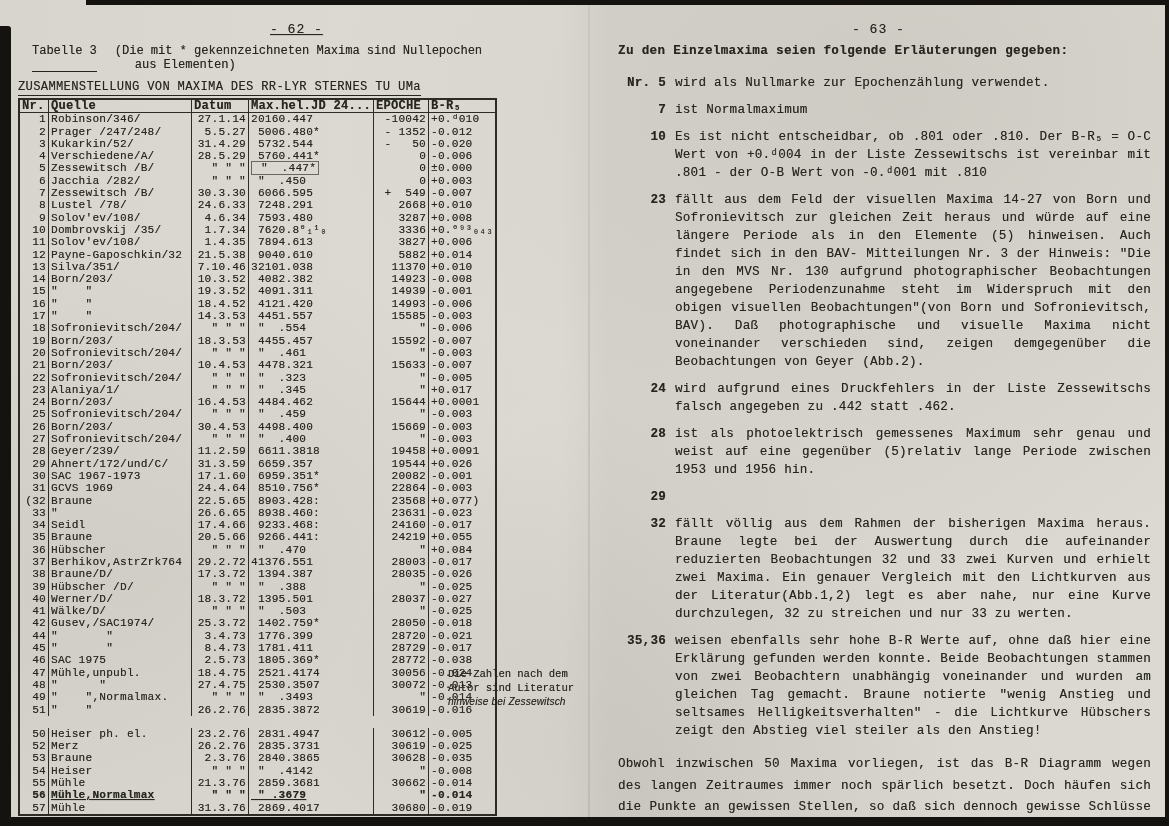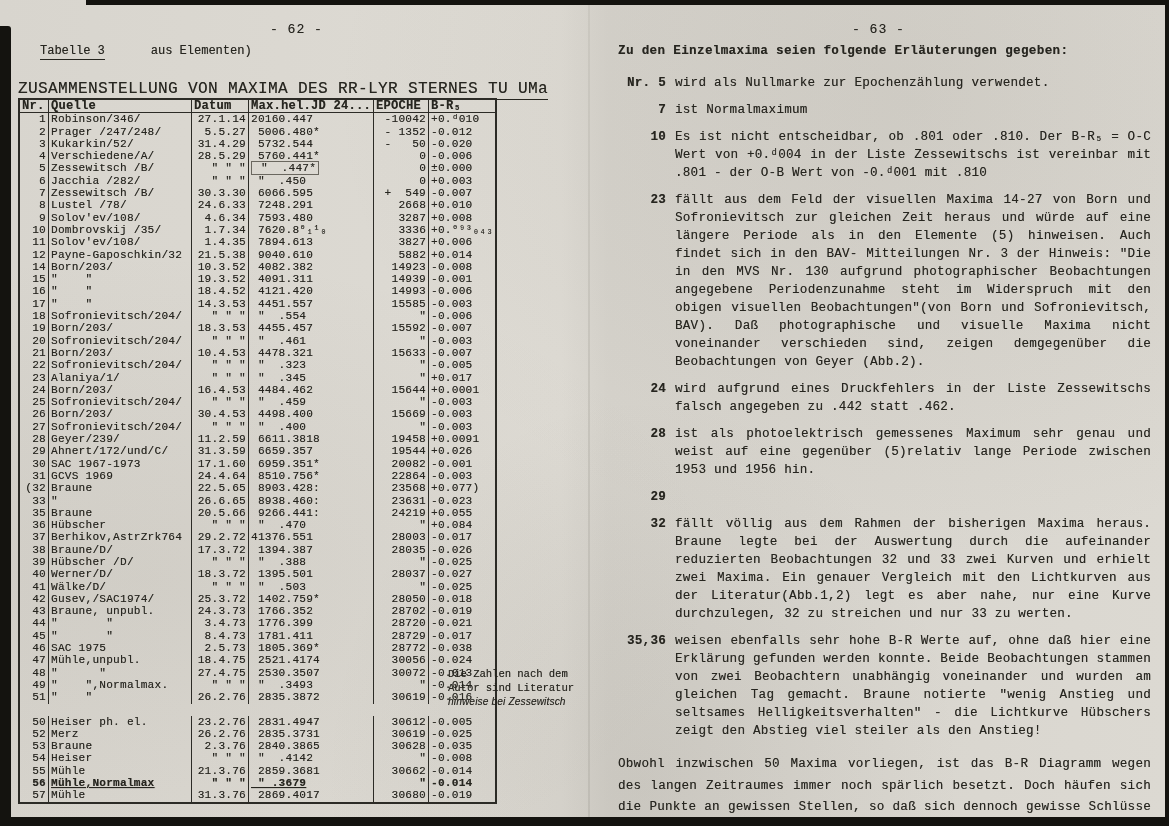--- a/index.html
+++ b/index.html
@@ -18,25 +18,25 @@
   .edge{position:absolute;background:#14130f;}
   .edge-top{left:86px;top:0;right:0;height:5px;}
   .edge-left{left:0;top:26px;bottom:0;width:11px;border-radius:0 3px 3px 0;}
   .edge-bottom{left:0;bottom:0;right:0;height:9px;}
   .edge-right{right:0;top:0;bottom:0;width:4px;}
   .seam{position:absolute;left:588px;top:0;bottom:0;width:2px;background:linear-gradient(#c6c3bb,#b9b6ae);opacity:.7;}
 
   
   .page-left{position:absolute;left:14px;top:0;width:574px;height:826px;}
   .pageno{font-size:13px;letter-spacing:1px;}
-  .pageno-left{position:absolute;left:256px;top:22px;}
-  .caption-row{position:absolute;left:26px;top:44px;display:flex;gap:26px;font-size:12px;line-height:14px;}
+  .pageno-left{position:absolute;left:256px;top:22px;text-decoration:underline;}
+  .caption-row{position:absolute;left:18px;top:44px;display:flex;gap:18px;font-size:12px;line-height:14px;}
   .u{border-bottom:1.5px solid #26251f;padding-bottom:1px;}
   .cap2{display:block;padding-left:20px;}
-  .tab-title{position:absolute;left:4px;top:80px;font-size:16px;letter-spacing:.4px;border-bottom:1.5px solid #26251f;padding-bottom:1px;white-space:nowrap;}
+  .tab-title{position:absolute;left:4px;top:80px;font-size:12px;letter-spacing:.4px;border-bottom:1.5px solid #26251f;padding-bottom:1px;white-space:nowrap;}
   table.maxima{position:absolute;left:4px;top:98px;border-collapse:collapse;table-layout:fixed;
     border:2px solid #2c2b26;font-size:11px;line-height:12.3px;letter-spacing:.3px;}
   table.maxima th,table.maxima td{padding:0 2px;white-space:pre;overflow:visible;border-left:1.5px solid #2c2b26;}
   table.maxima th{font-weight:bold;text-align:left;border-bottom:1.5px solid #2c2b26;font-size:12px;}
   .col-nr{width:24px;text-align:right;}
   .col-quelle{width:138px;text-align:left;}
   .col-datum{width:52px;text-align:right;}
   .col-jd{width:94px;text-align:left;}
   .col-epoche{width:50px;text-align:right;}
   .col-br{width:52px;text-align:left;}
@@ -62,21 +62,21 @@
 </head>
 <body>
 
 <div class="scan ink">
 
   <div class="page-left">
     <div class="pageno pageno-left">- 62 -</div>
 
     <div class="caption-row">
       <span class="u">Tabelle 3</span>
-      <span><span class="cap2">aus Elementen)</span></span>
+      <span><span>(Die mit * gekennzeichneten Maxima sind Nullepochen</span><span class="cap2">aus Elementen)</span></span>
     </div>
 
     <div class="tab-title">ZUSAMMENSTELLUNG VON MAXIMA DES RR-LYR STERNES  TU UMa</div>
 
     <table class="maxima">
       <thead>
         <tr>
           <th class="col-nr">Nr.</th>
           <th class="col-quelle">Quelle</th>
           <th class="col-datum">Datum</th>
@@ -176,20 +176,28 @@
           </tr>
           <tr>
             <td class="col-nr">12</td>
             <td class="col-quelle">Payne-Gaposchkin/32</td>
             <td class="col-datum">21.5.38</td>
             <td class="col-jd"> 9040.610</td>
             <td class="col-epoche">5882</td>
             <td class="col-br">+0.014</td>
           </tr>
           <tr>
+            <td class="col-nr">13</td>
+            <td class="col-quelle">Silva/351/</td>
+            <td class="col-datum">7.10.46</td>
+            <td class="col-jd">32101.038</td>
+            <td class="col-epoche">11370</td>
+            <td class="col-br">+0.010</td>
+          </tr>
+          <tr>
             <td class="col-nr">14</td>
             <td class="col-quelle">Born/203/</td>
             <td class="col-datum">10.3.52</td>
             <td class="col-jd"> 4082.382</td>
             <td class="col-epoche">14923</td>
             <td class="col-br">-0.008</td>
           </tr>
           <tr>
             <td class="col-nr">15</td>
             <td class="col-quelle">"    "</td>
@@ -336,20 +344,28 @@
           </tr>
           <tr>
             <td class="col-nr">33</td>
             <td class="col-quelle">"</td>
             <td class="col-datum">26.6.65</td>
             <td class="col-jd"> 8938.460:</td>
             <td class="col-epoche">23631</td>
             <td class="col-br">-0.023</td>
           </tr>
           <tr>
+            <td class="col-nr">34</td>
+            <td class="col-quelle">Seidl</td>
+            <td class="col-datum">17.4.66</td>
+            <td class="col-jd"> 9233.468:</td>
+            <td class="col-epoche">24160</td>
+            <td class="col-br">-0.017</td>
+          </tr>
+          <tr>
             <td class="col-nr">35</td>
             <td class="col-quelle">Braune</td>
             <td class="col-datum">20.5.66</td>
             <td class="col-jd"> 9266.441:</td>
             <td class="col-epoche">24219</td>
             <td class="col-br">+0.055</td>
           </tr>
           <tr>
             <td class="col-nr">36</td>
             <td class="col-quelle">Hübscher</td>
@@ -400,28 +416,20 @@
           </tr>
           <tr>
             <td class="col-nr">42</td>
             <td class="col-quelle">Gusev,/SAC1974/</td>
             <td class="col-datum">25.3.72</td>
             <td class="col-jd"> 1402.759*</td>
             <td class="col-epoche">28050</td>
             <td class="col-br">-0.018</td>
           </tr>
           <tr>
-            <td class="col-nr">43</td>
-            <td class="col-quelle">Braune, unpubl.</td>
-            <td class="col-datum">24.3.73</td>
-            <td class="col-jd"> 1766.352</td>
-            <td class="col-epoche">28702</td>
-            <td class="col-br">-0.019</td>
-          </tr>
-          <tr>
             <td class="col-nr">44</td>
             <td class="col-quelle">"       "</td>
             <td class="col-datum"> 3.4.73</td>
             <td class="col-jd"> 1776.399</td>
             <td class="col-epoche">28720</td>
             <td class="col-br">-0.021</td>
           </tr>
           <tr>
             <td class="col-nr">45</td>
             <td class="col-quelle">"       "</td>

